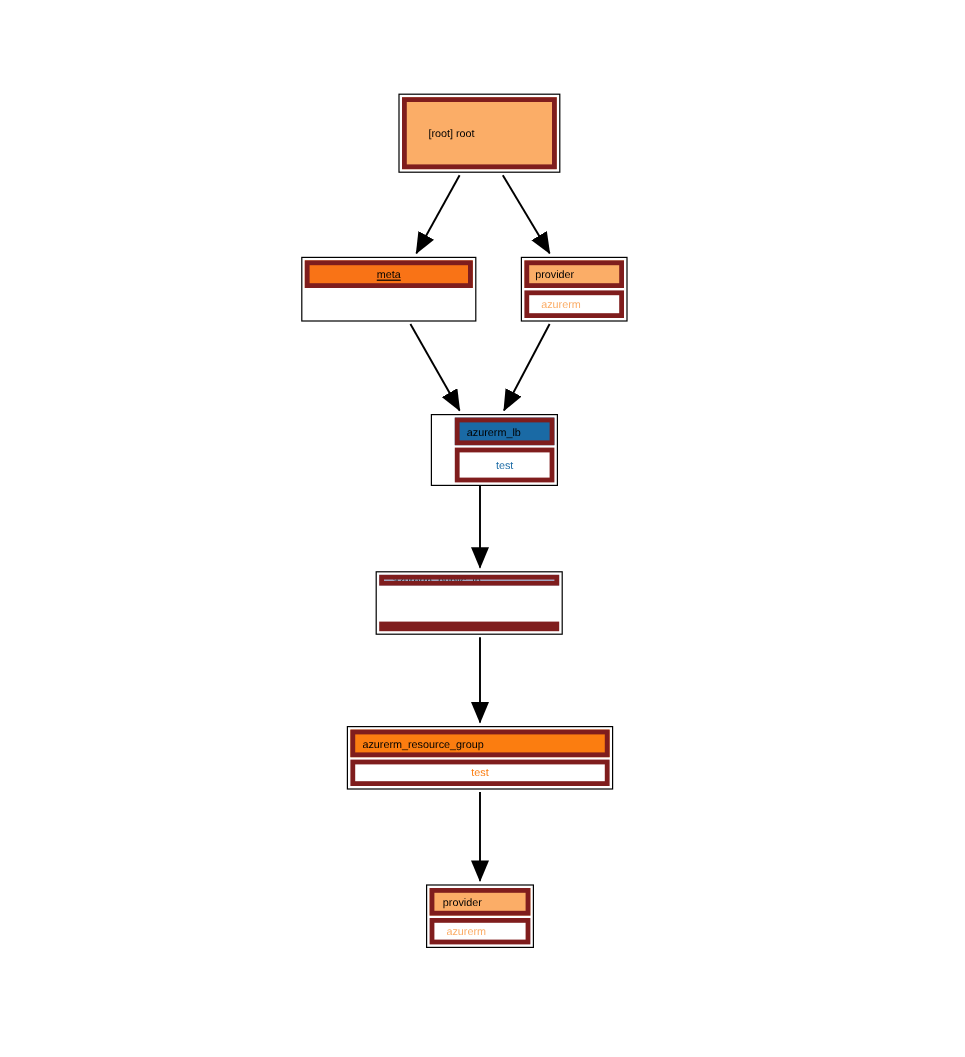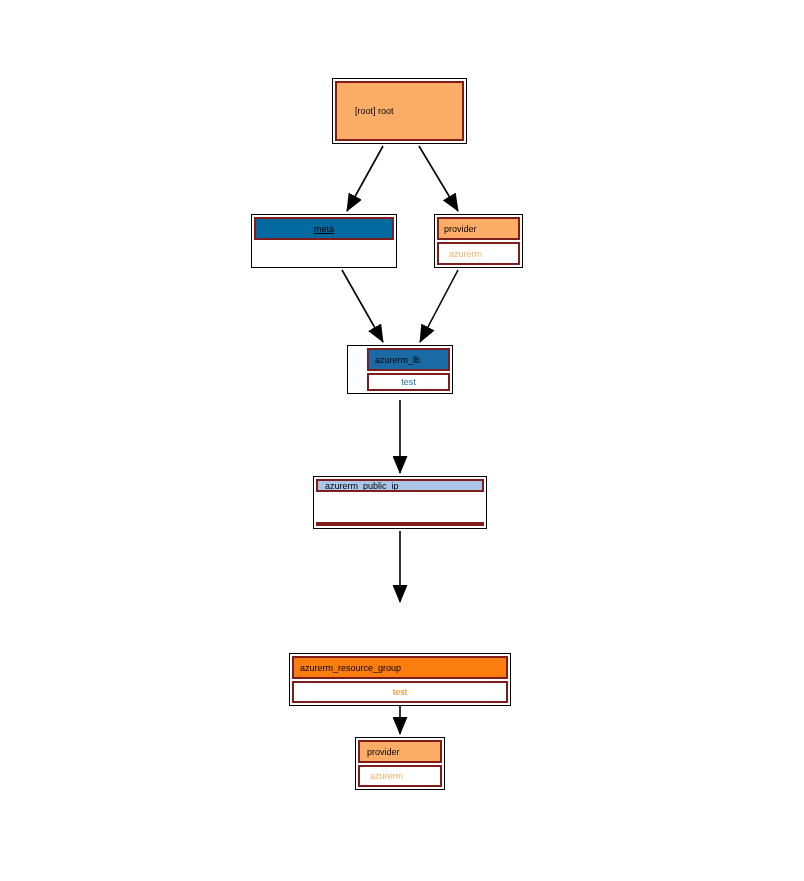--- a/index.html
+++ b/index.html
@@ -32,43 +32,43 @@
     background: #ffffff;
     padding: 2px;
     display: flex;
     flex-direction: column;
     gap: 2px;
     font-size: 9px;
     color: #000000;
   }
   .cell {
     box-sizing: border-box;
-    border: 2px solid #7f1d1d;
+    border: 4px solid #7f1d1d;
     display: flex;
     align-items: center;
     white-space: nowrap;
     overflow: hidden;
   }
   .hdr { height: 23px; }
   .bdy { flex: 1; background: #ffffff; }
   .just-c { justify-content: center; }
   .pl-5  { padding-left: 5px; }
   .pl-6  { padding-left: 6px; }
   .pl-7  { padding-left: 7px; }
   .pl-12 { padding-left: 10px; }
   .pl-18 { padding-left: 18px; }
 
   
   #n-root            { left: 332px; top: 78px;  width: 135px; height: 66px; }
   #n-root .cell      { flex: 1; }
   #n-meta            { left: 251px; top: 214px; width: 146px; height: 54px; }
   #n-provider-top    { left: 434px; top: 214px; width: 89px;  height: 54px; }
-  #n-lb              { left: 347px; top: 345px; width: 106px; height: 49px; padding-left: 19px; }
-  #n-pip             { left: 313px; top: 476px; width: 174px; height: 53px; gap: 30px; }
-  #n-rg              { left: 289px; top: 605px; width: 222px; height: 53px; margin-top: 48px; }
+  #n-lb              { left: 359px; top: 345px; width: 106px; height: 60px; padding-left: 19px; }
+  #n-pip             { left: 313px; top: 476px; width: 156px; height: 53px; gap: 30px; }
+  #n-rg              { left: 289px; top: 605px; width: 222px; height: 53px; }
   #n-provider-bottom { left: 355px; top: 737px; width: 90px;  height: 53px; }
 </style>
 </head>
 <body>
 
 <div id="canvas">
 
   <svg id="edges" width="804" height="881" viewBox="0 0 804 881">
     <defs>
       <marker id="arrow" viewBox="0 0 18 15" refX="17" refY="7.5" markerWidth="18" markerHeight="15" markerUnits="userSpaceOnUse" orient="auto">
@@ -82,21 +82,21 @@
     <line class="edge" x1="400" y1="400" x2="400" y2="473" marker-end="url(#arrow)"></line>
     <line class="edge" x1="400" y1="531" x2="400" y2="602" marker-end="url(#arrow)"></line>
     <line class="edge" x1="400" y1="660" x2="400" y2="734" marker-end="url(#arrow)"></line>
   </svg>
 
   <div class="node" id="n-root">
     <div class="cell pl-18" style="background: rgb(251, 173, 103);">[root] root</div>
   </div>
 
   <div class="node" id="n-meta">
-    <div class="cell hdr just-c" style="background: #0369a1; text-decoration: underline;">meta</div>
+    <div class="cell hdr just-c" style="background: #f97316; text-decoration: underline;">meta</div>
   </div>
 
   <div class="node" id="n-provider-top">
     <div class="cell hdr pl-5" style="background: rgb(251, 173, 103);">provider</div>
     <div class="cell bdy pl-12" style="color: rgb(251, 173, 103);">azurerm</div>
   </div>
 
   <div class="node" id="n-lb">
     <div class="cell hdr pl-6" style="background: rgb(26, 106, 165);">azurerm_lb</div>
     <div class="cell bdy just-c" style="color: rgb(26, 106, 165);">test</div>

